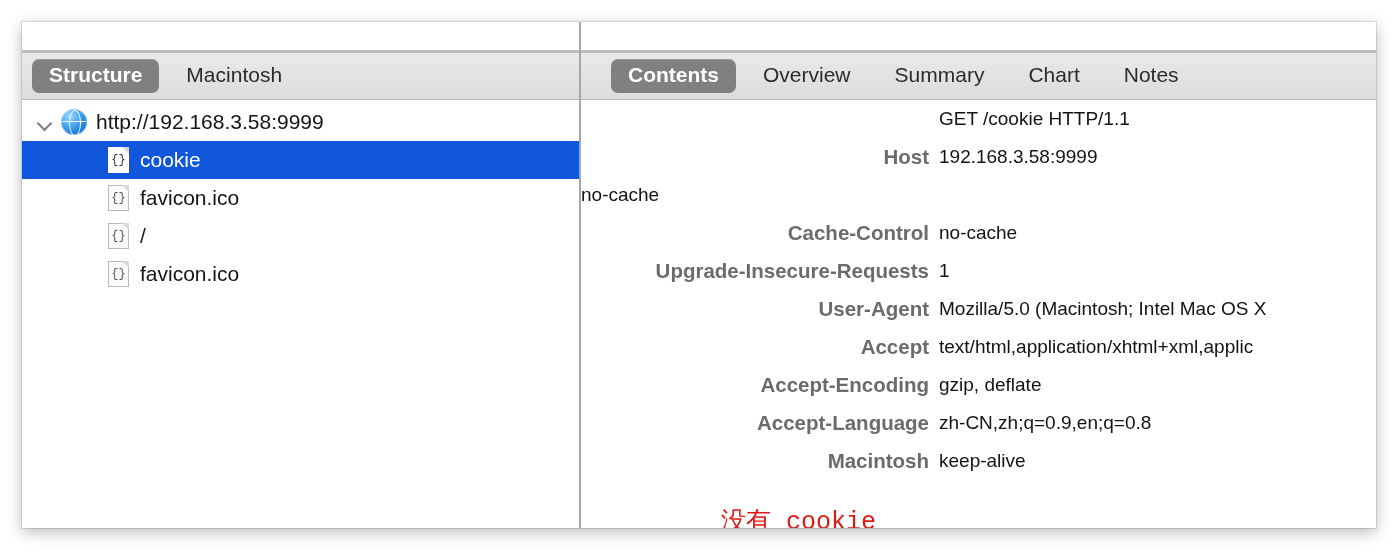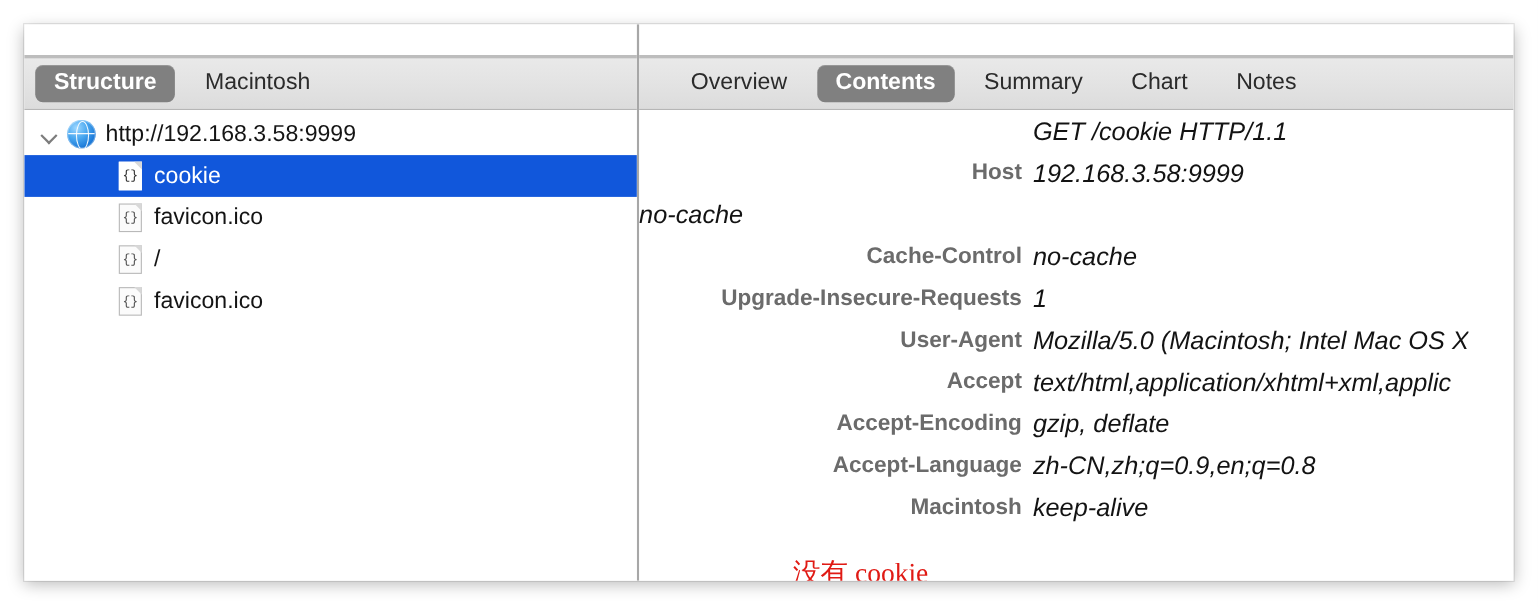--- a/index.html
+++ b/index.html
@@ -208,36 +208,35 @@
     flex: 0 0 358px;
     text-align: right;
     font-size: 20.5px;
     font-weight: bold;
     color: #6b6b6b;
     padding-right: 10px;
     box-sizing: border-box;
     overflow: hidden;
   }
   .hdr-value {
-    font-size: 23px;
+    font-size: 19px;
     color: #131313;
     white-space: nowrap;
     overflow: hidden;
-    font-style: italic;
   }
 
   
   #annotation {
     position: absolute;
     left: 140px;
     top: 404px;
     font-size: 25px;
     color: #e01a14;
     white-space: nowrap;
-    font-family: Liberation Serif, serif;
+    font-family: Liberation Mono, monospace;
   }
 </style>
 </head>
 <body>
 
 <div id="window">
 
   <div class="pane" id="left-pane">
 
     <div class="toolbar">
@@ -274,22 +273,22 @@
       </div>
 
     </div>
   </div>
 
   <div id="divider"></div>
 
   <div class="pane" id="right-pane">
 
     <div class="toolbar">
+      <div class="tab selected">Contents</div>
       <div class="tab">Overview</div>
-      <div class="tab selected">Contents</div>
       <div class="tab">Summary</div>
       <div class="tab">Chart</div>
       <div class="tab">Notes</div>
     </div>
 
     <div id="headers">
 
       <div class="hdr-row">
         <div class="hdr-label"></div>
         <div class="hdr-value">GET /cookie HTTP/1.1</div>

